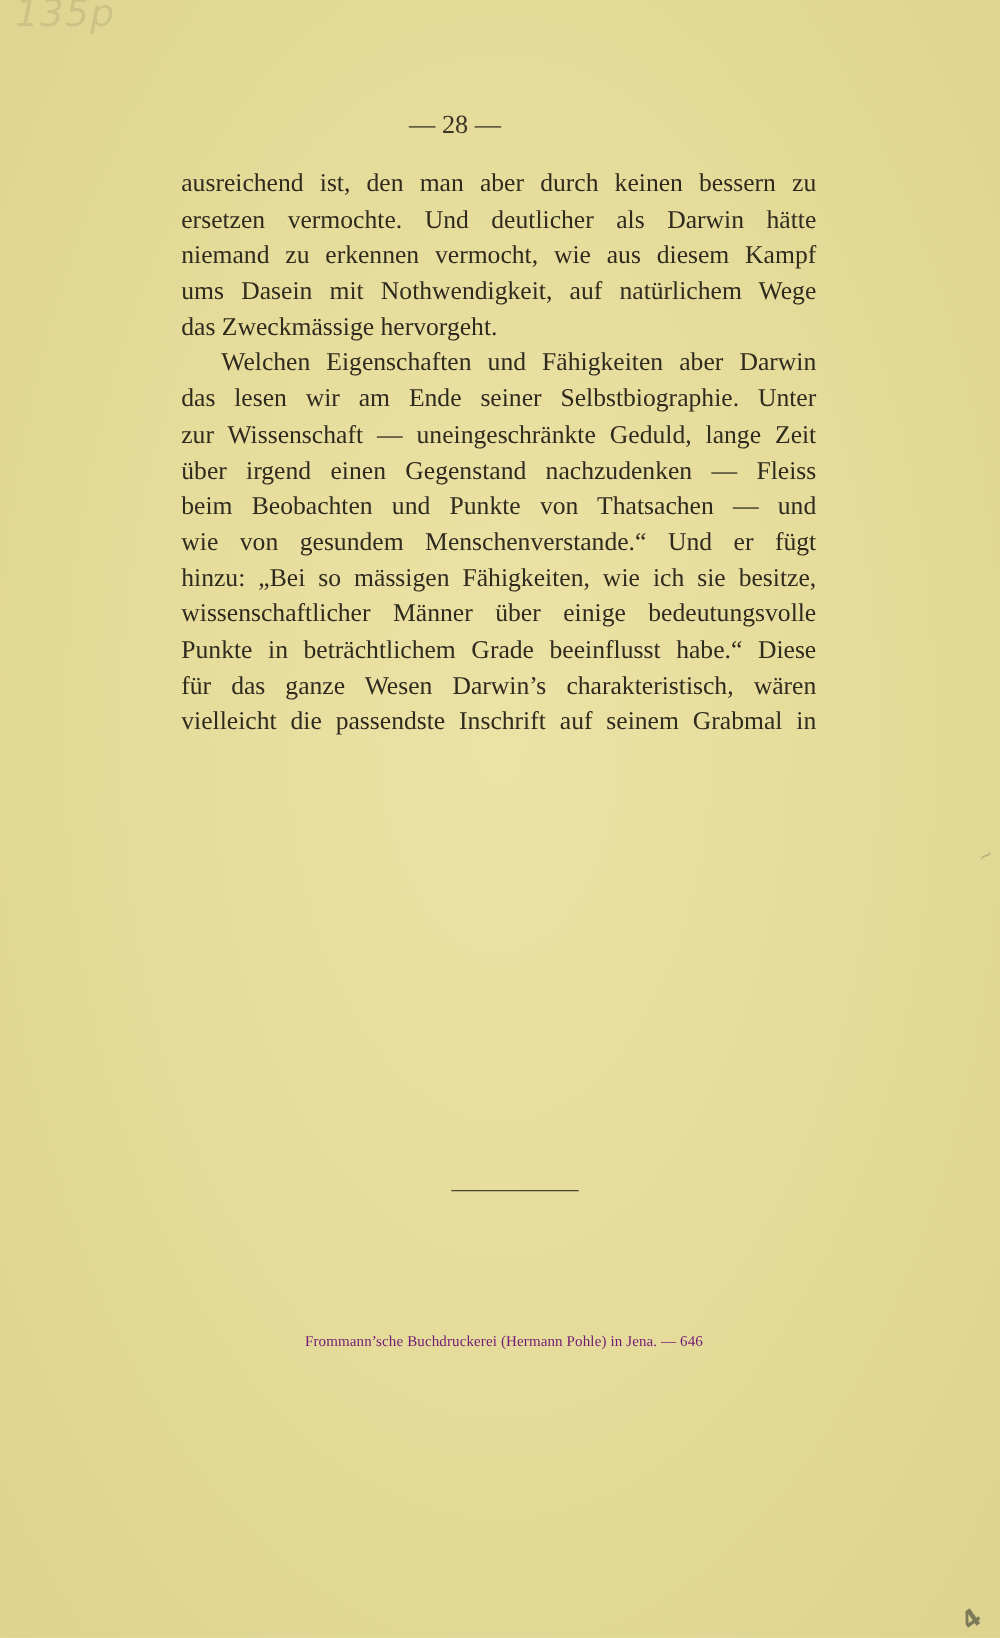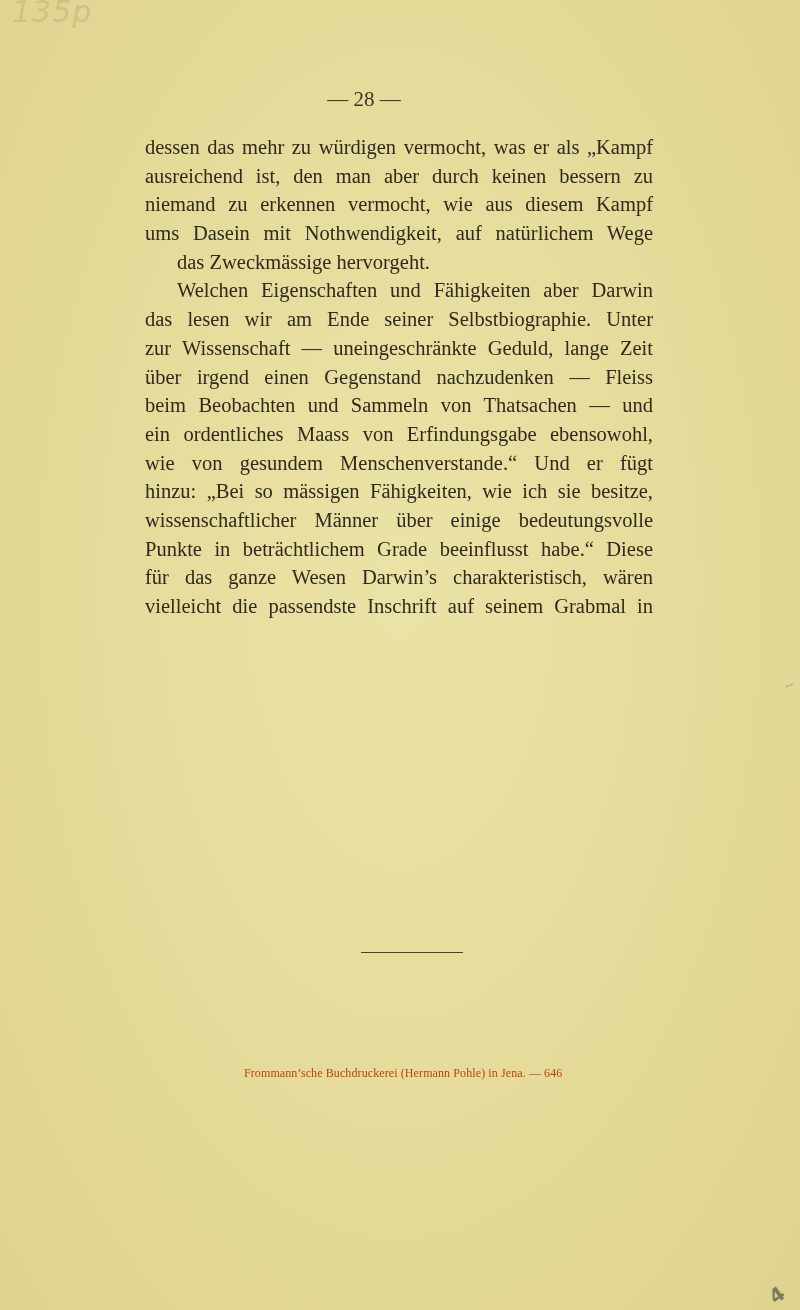--- a/index.html
+++ b/index.html
@@ -47,40 +47,39 @@
       font-family: "Liberation Serif", serif;
       font-size: 20.5px;
       line-height: 28.7px;
       height: 28.7px;
       white-space: nowrap;
       text-align: justify;
       text-align-last: justify;
     }
     .line.last {
       text-align-last: left;
-      margin-left: 32px;
     }
     .line.indent {
       padding-left: 32px;
     }
     .rule {
       position: absolute;
       left: 361px;
       top: 952px;
       width: 102px;
       height: 0;
       border-top: 1.3px solid #4a4433;
     }
     .imprint {
       position: absolute;
       left: 244px;
       top: 1066px;
       font-family: "Liberation Serif", serif;
       font-size: 12px;
-      color: #c2410c;
+      color: #701a75;
       white-space: nowrap;
       letter-spacing: 0.1px;
     }
     .pencil-mark {
       position: absolute;
       left: 770px;
       top: 1283px;
       font-family: "DejaVu Sans", sans-serif;
       font-size: 20px;
       font-weight: bold;
@@ -99,31 +98,30 @@
   </style>
 </head>
 <body>
 
 <div>
   <div class="pencil-note">135p</div>
 
   <div class="page-number">— 28 —</div>
 
   <div class="body-text" id="body-text">
-      <div class="line">dessen das mehr zu würdigen vermocht, was er als „Kampf</div>
       <div class="line">ausreichend ist, den man aber durch keinen bessern zu</div>
+      <div class="line">ersetzen vermochte. Und deutlicher als Darwin hätte</div>
       <div class="line">niemand zu erkennen vermocht, wie aus diesem Kampf</div>
       <div class="line">ums Dasein mit Nothwendigkeit, auf natürlichem Wege</div>
       <div class="line last">das Zweckmässige hervorgeht.</div>
       <div class="line indent">Welchen Eigenschaften und Fähigkeiten aber Darwin</div>
       <div class="line">das lesen wir am Ende seiner Selbstbiographie. Unter</div>
       <div class="line">zur Wissenschaft — uneingeschränkte Geduld, lange Zeit</div>
       <div class="line">über irgend einen Gegenstand nachzudenken — Fleiss</div>
-      <div class="line">beim Beobachten und Sammeln von Thatsachen — und</div>
-      <div class="line">ein ordentliches Maass von Erfindungsgabe ebensowohl,</div>
+      <div class="line">beim Beobachten und Punkte von Thatsachen — und</div>
       <div class="line">wie von gesundem Menschenverstande.“ Und er fügt</div>
       <div class="line">hinzu: „Bei so mässigen Fähigkeiten, wie ich sie besitze,</div>
       <div class="line">wissenschaftlicher Männer über einige bedeutungsvolle</div>
       <div class="line">Punkte in beträchtlichem Grade beeinflusst habe.“ Diese</div>
       <div class="line">für das ganze Wesen Darwin’s charakteristisch, wären</div>
       <div class="line">vielleicht die passendste Inschrift auf seinem Grabmal in</div>
     </div>
 
   <div class="rule"></div>
 

